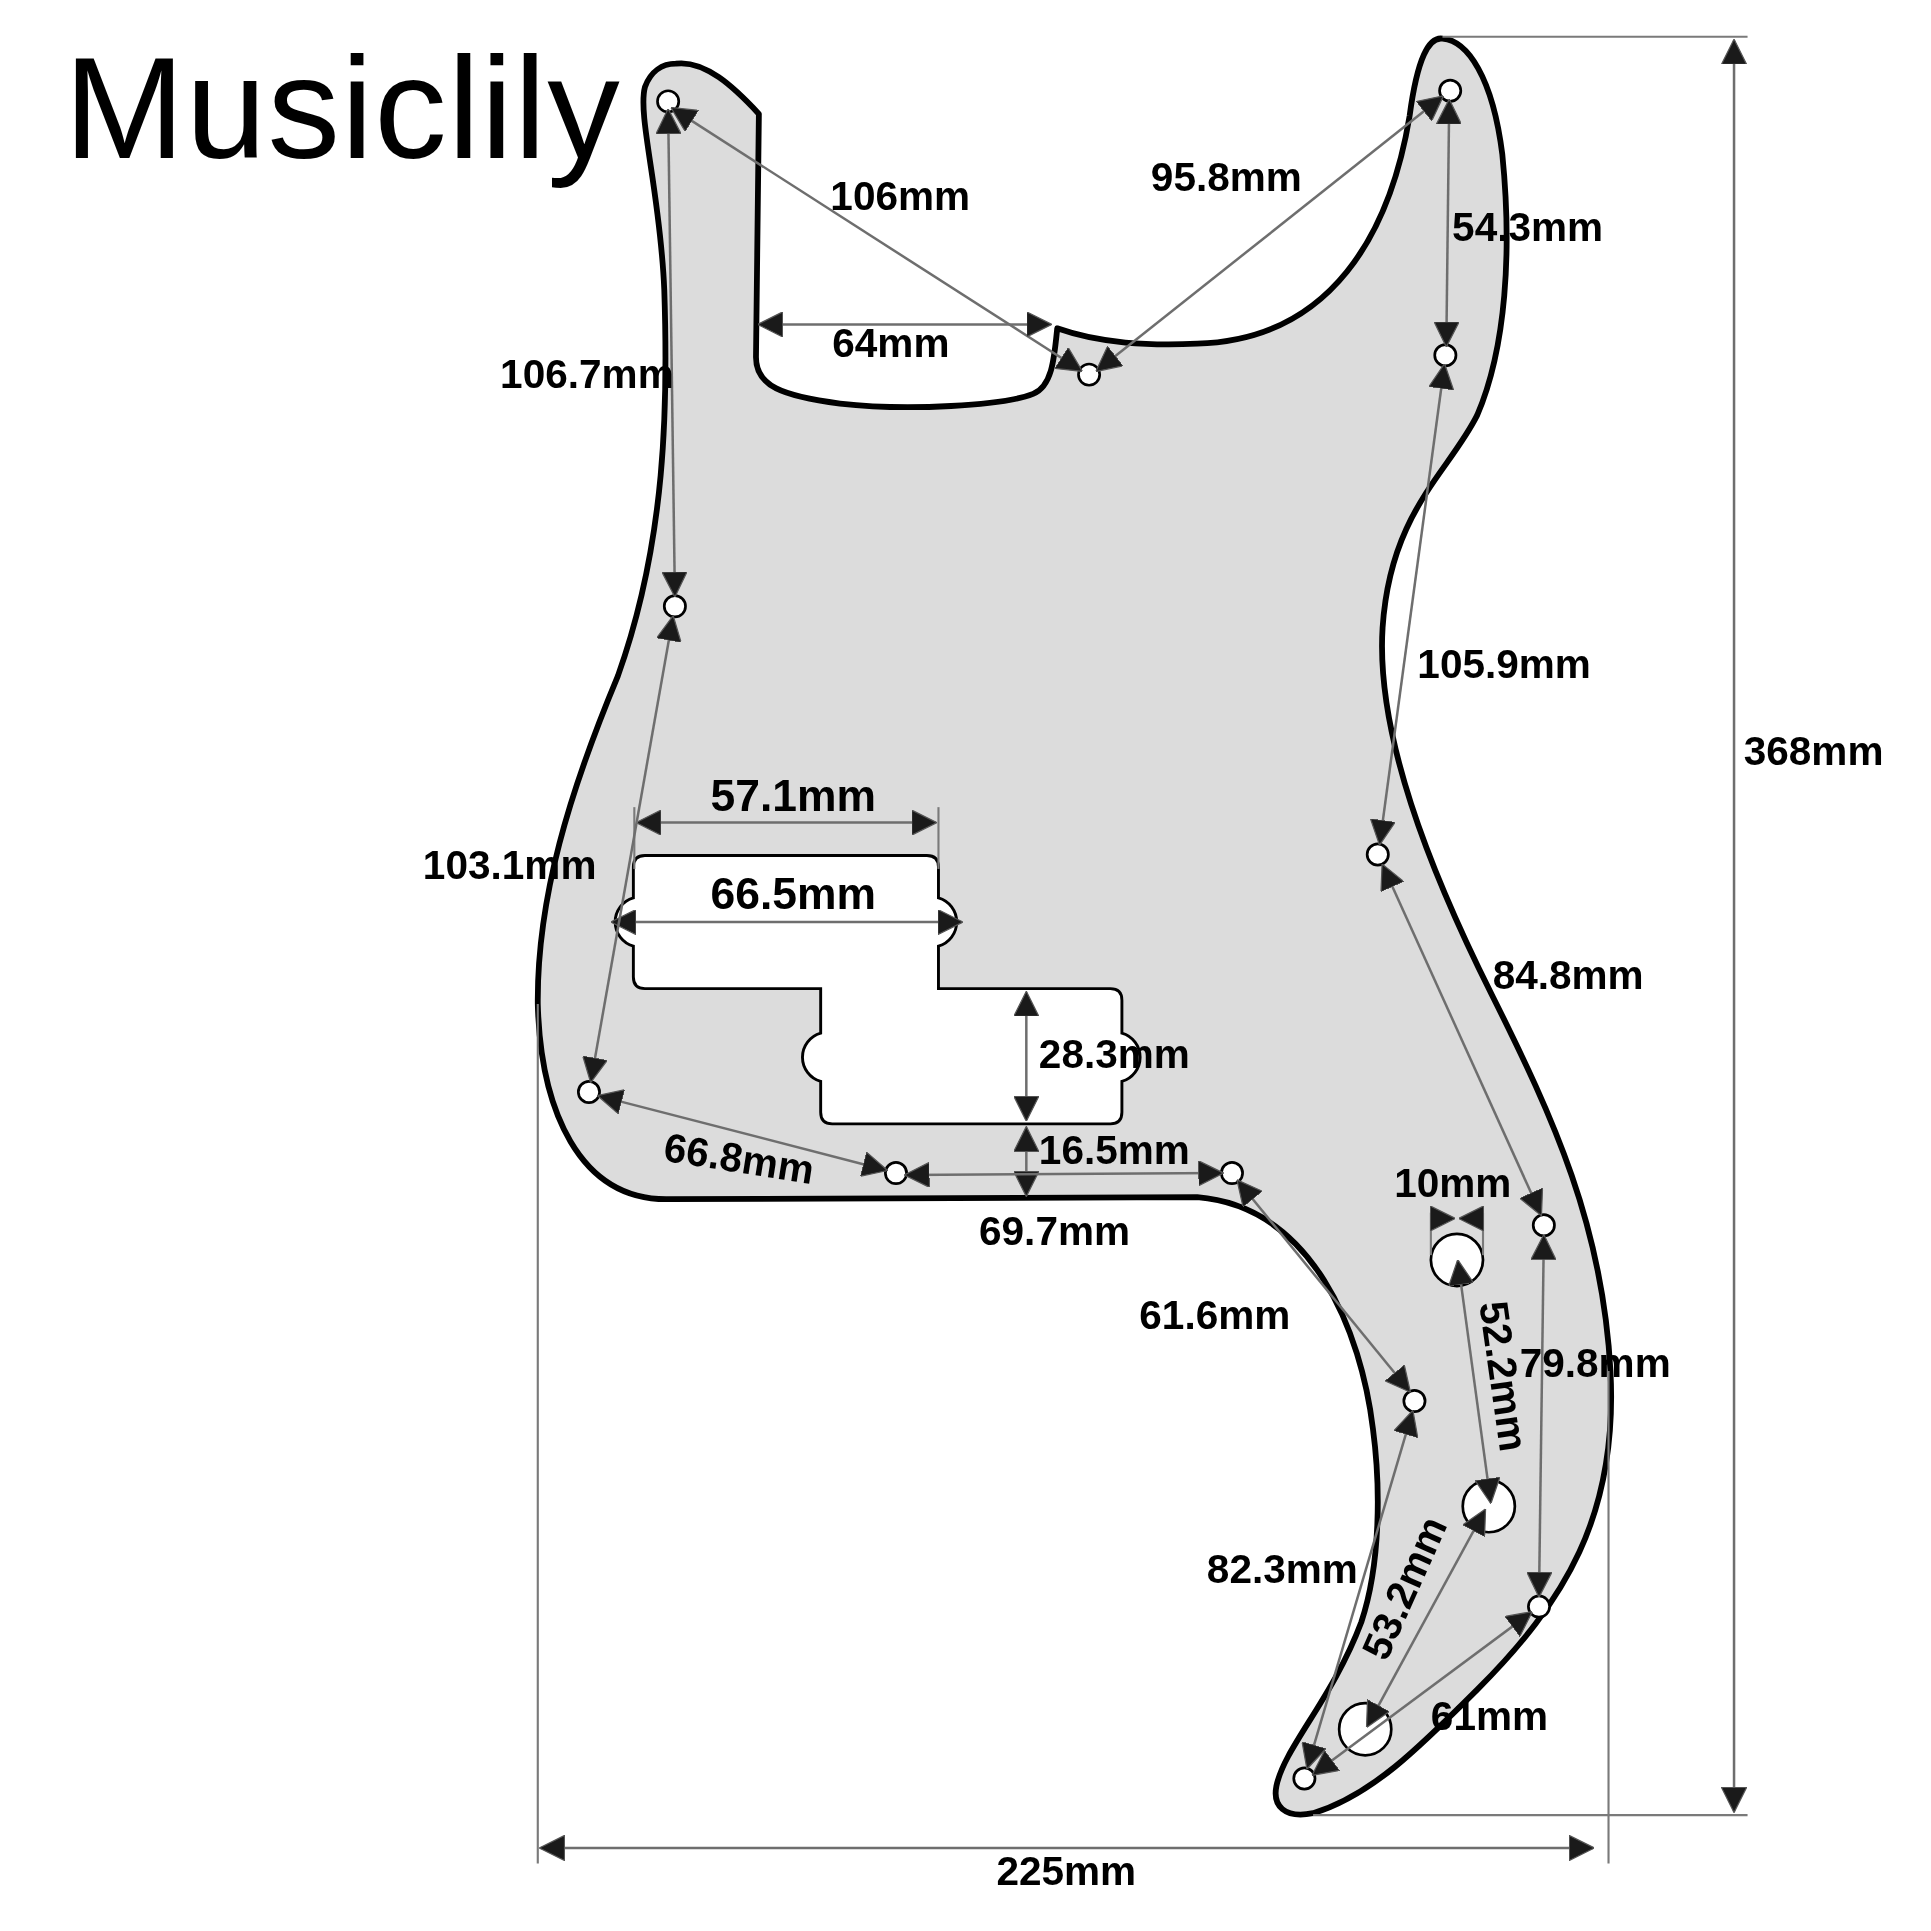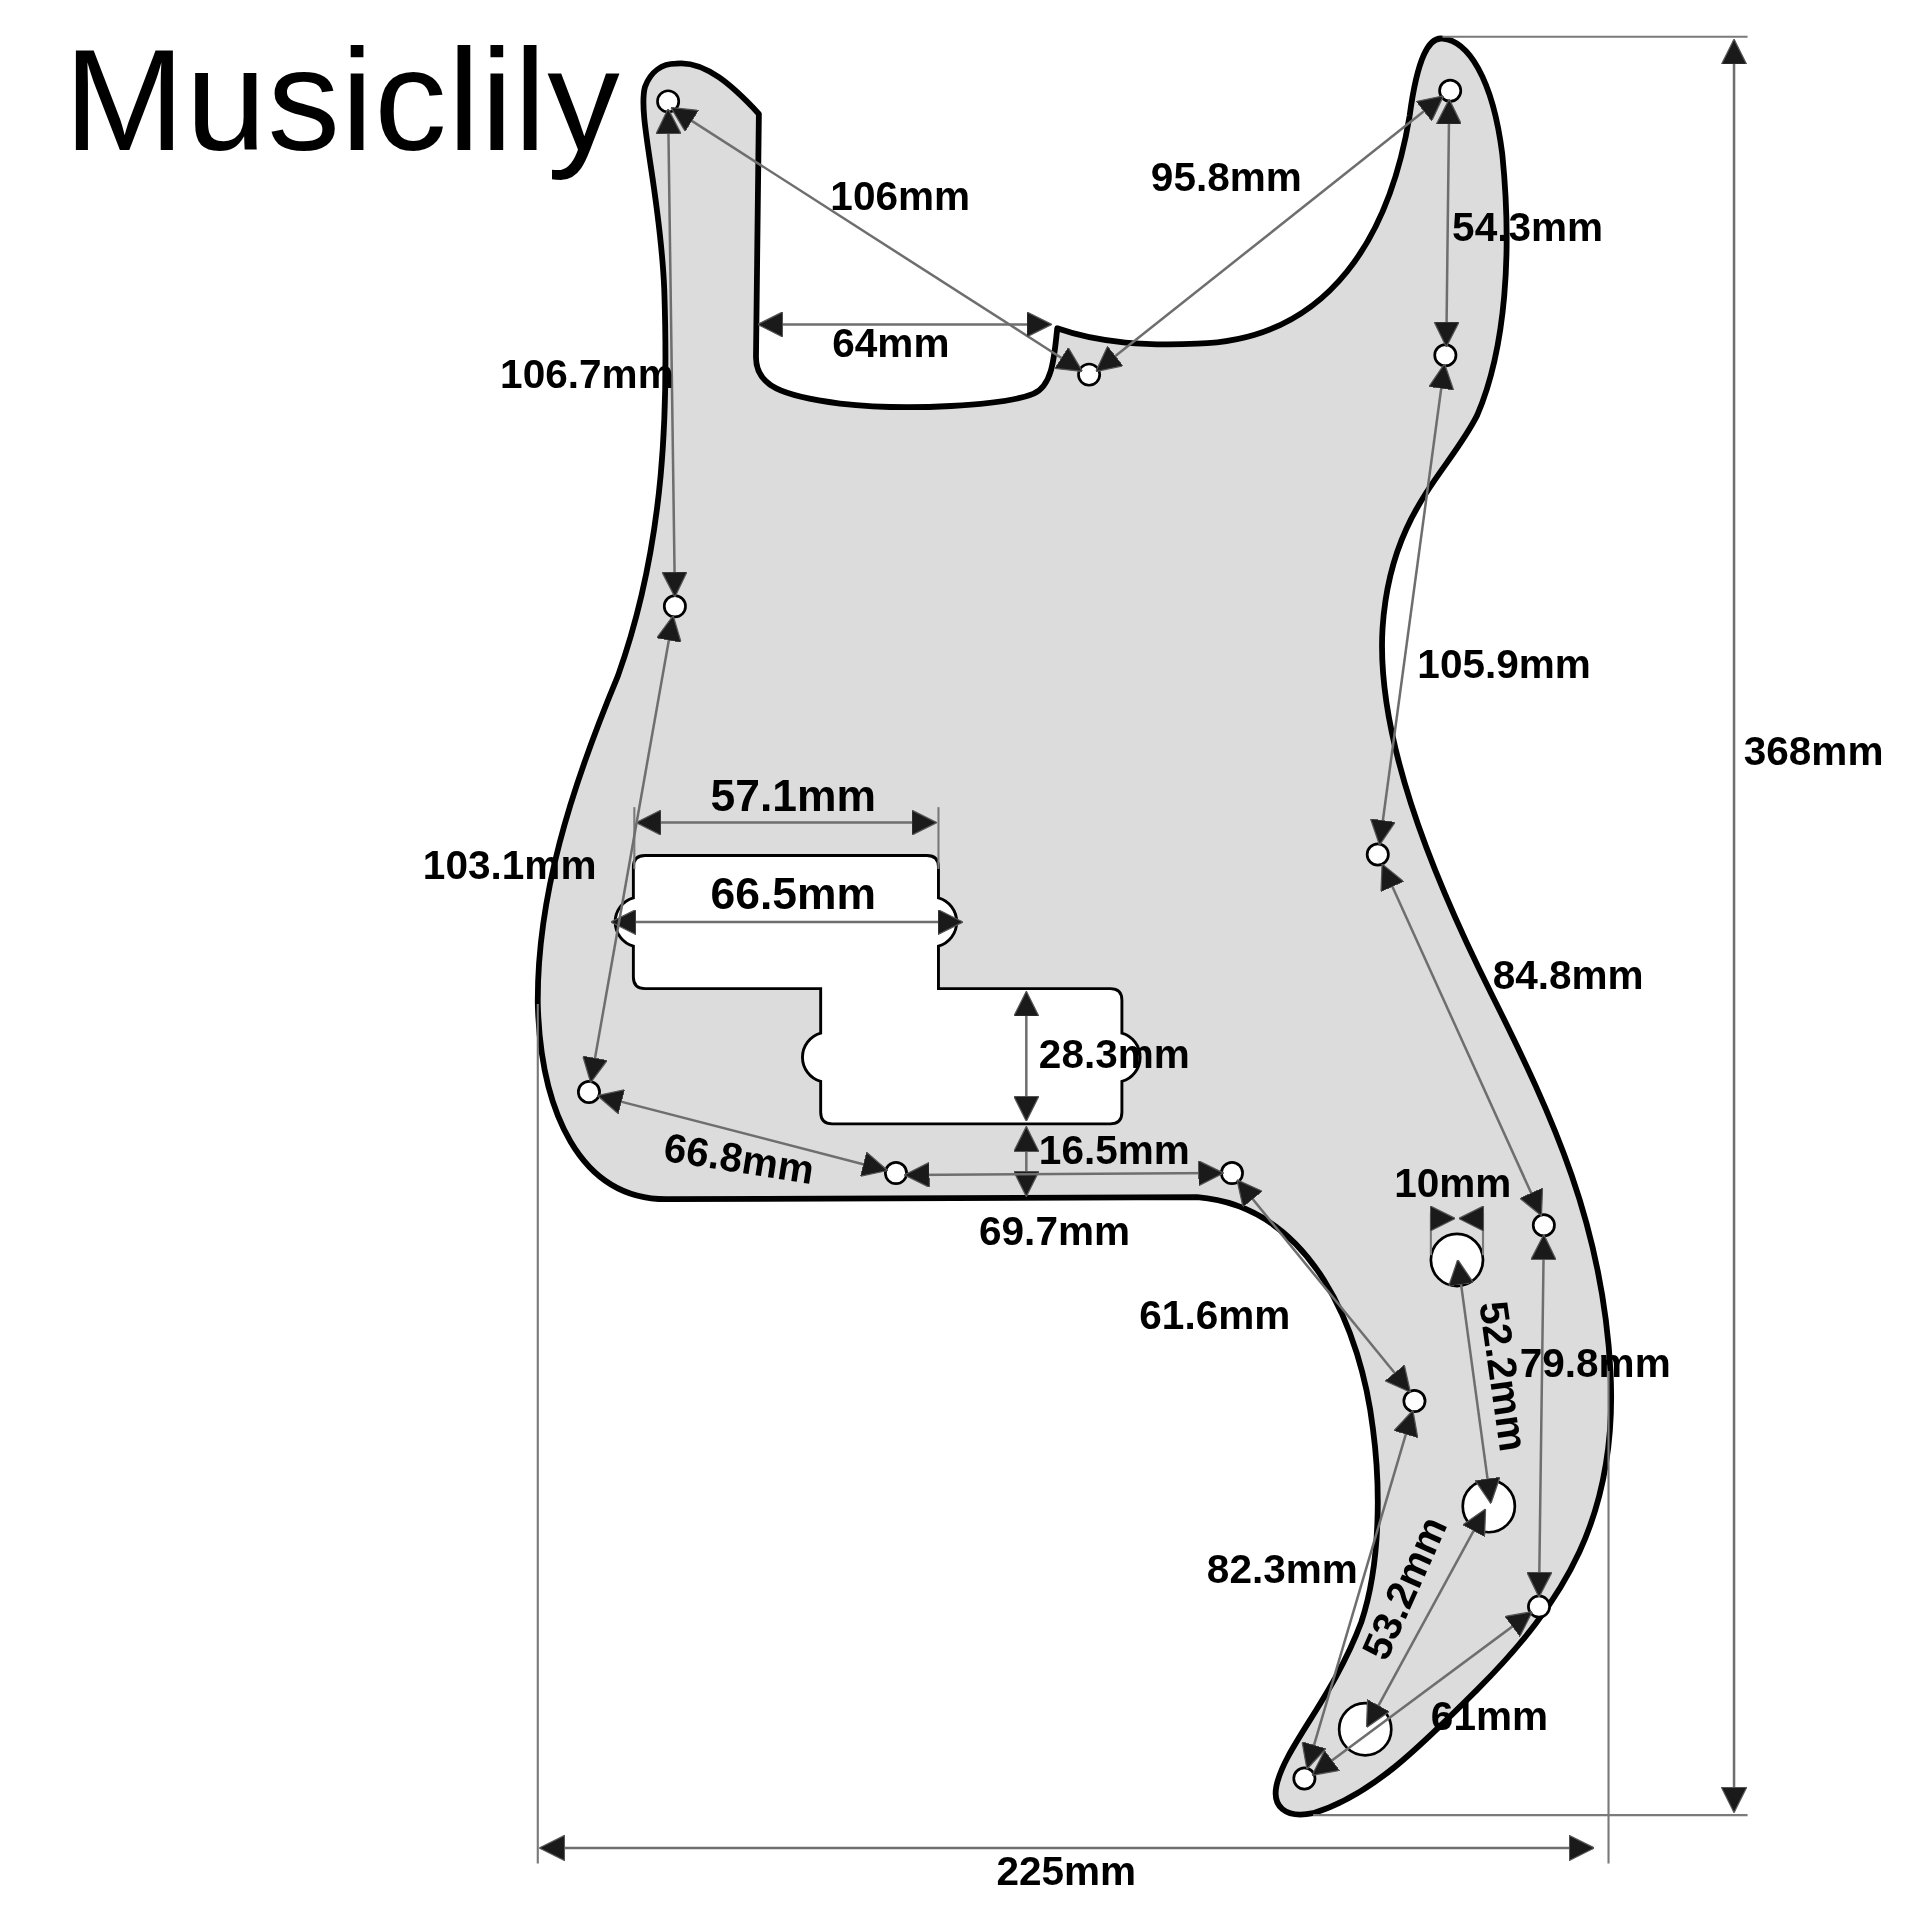--- a/index.html
+++ b/index.html
@@ -1,17 +1,17 @@
 <!DOCTYPE html>
 <html><head>
 <meta charset="utf-8">
 <style>
   html, body { margin:0; padding:0; background:#ffffff; }
   body { width:1931px; height:1931px; position:relative; overflow:hidden; font-family:"Liberation Sans", sans-serif; }
-  .brand { position:absolute; left:64px; top:28px; font-size:145px; font-weight:400; color:#000; letter-spacing:1px; line-height:1; font-family:"Liberation Sans", sans-serif; }
+  .brand { position:absolute; left:64px; top:36px; font-size:145px; font-weight:400; color:#000; letter-spacing:1px; line-height:1; font-family:"Liberation Sans", sans-serif; }
   svg { position:absolute; left:0; top:0; }
   .dim-text { font-family:"Liberation Sans", sans-serif; font-weight:700; font-size:42px; fill:#000; }
   .dim-text-lg { font-family:"Liberation Sans", sans-serif; font-weight:700; font-size:46px; fill:#000; }
   .dimline { stroke:#6e6e6e; stroke-width:2.6; fill:none; }
   .extline { stroke:#7a7a7a; stroke-width:2.2; fill:none; }
   .hole { fill:#ffffff; stroke:#000; stroke-width:2.8; }
 </style>
 </head>
 <body>
 

